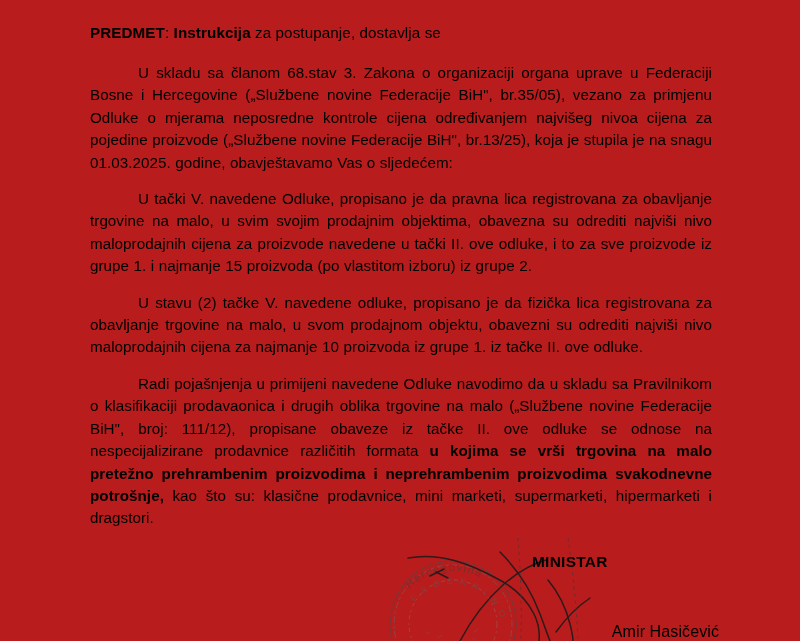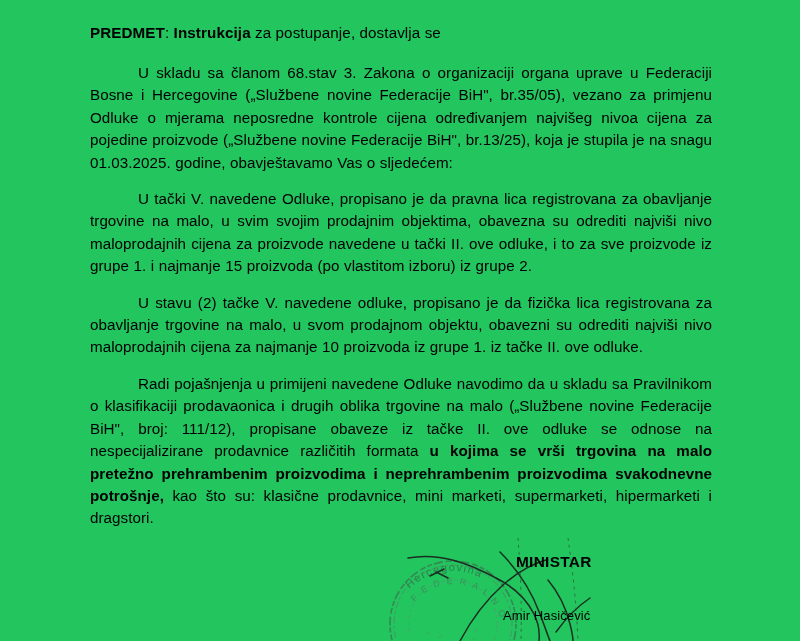--- a/index.html
+++ b/index.html
@@ -13,21 +13,21 @@
     position: relative;
     overflow: hidden;
     font-family: "Liberation Sans", sans-serif;
     color: #000000;
     -webkit-font-smoothing: none;
   }
 
   .page {
     position: absolute;
     inset: 0;
-    background: #22c55e;
+    background: #b91c1c;
   }
 
   .doc-body {
     position: absolute;
     left: 90px;
     top: 22px;
     width: 622px;
   }
 
   .subject-line {
@@ -64,36 +64,37 @@
     position: absolute;
     left: 0;
     top: 536px;
     width: 800px;
     height: 105px;
     overflow: hidden;
   }
 
   .signature-block {
     position: absolute;
-    left: 503px;
+    left: 519px;
     top: 16px;
     width: 200px;
   }
   .ministar-title {
     font-size: 15.4px;
     font-weight: bold;
     line-height: 20px;
     letter-spacing: 0.3px;
     margin-left: 13px;
   }
   .ministar-name {
-    font-size: 13px;
+    font-size: 16px;
     line-height: 20px;
-    margin-top: 34px;
+    margin-top: 50px;
     letter-spacing: 0.1px;
+    text-align: right;
   }
 
   
   .stamp {
     position: absolute;
     left: 378px;
     top: 2px;
     width: 150px;
     height: 150px;
     opacity: 0.5;

